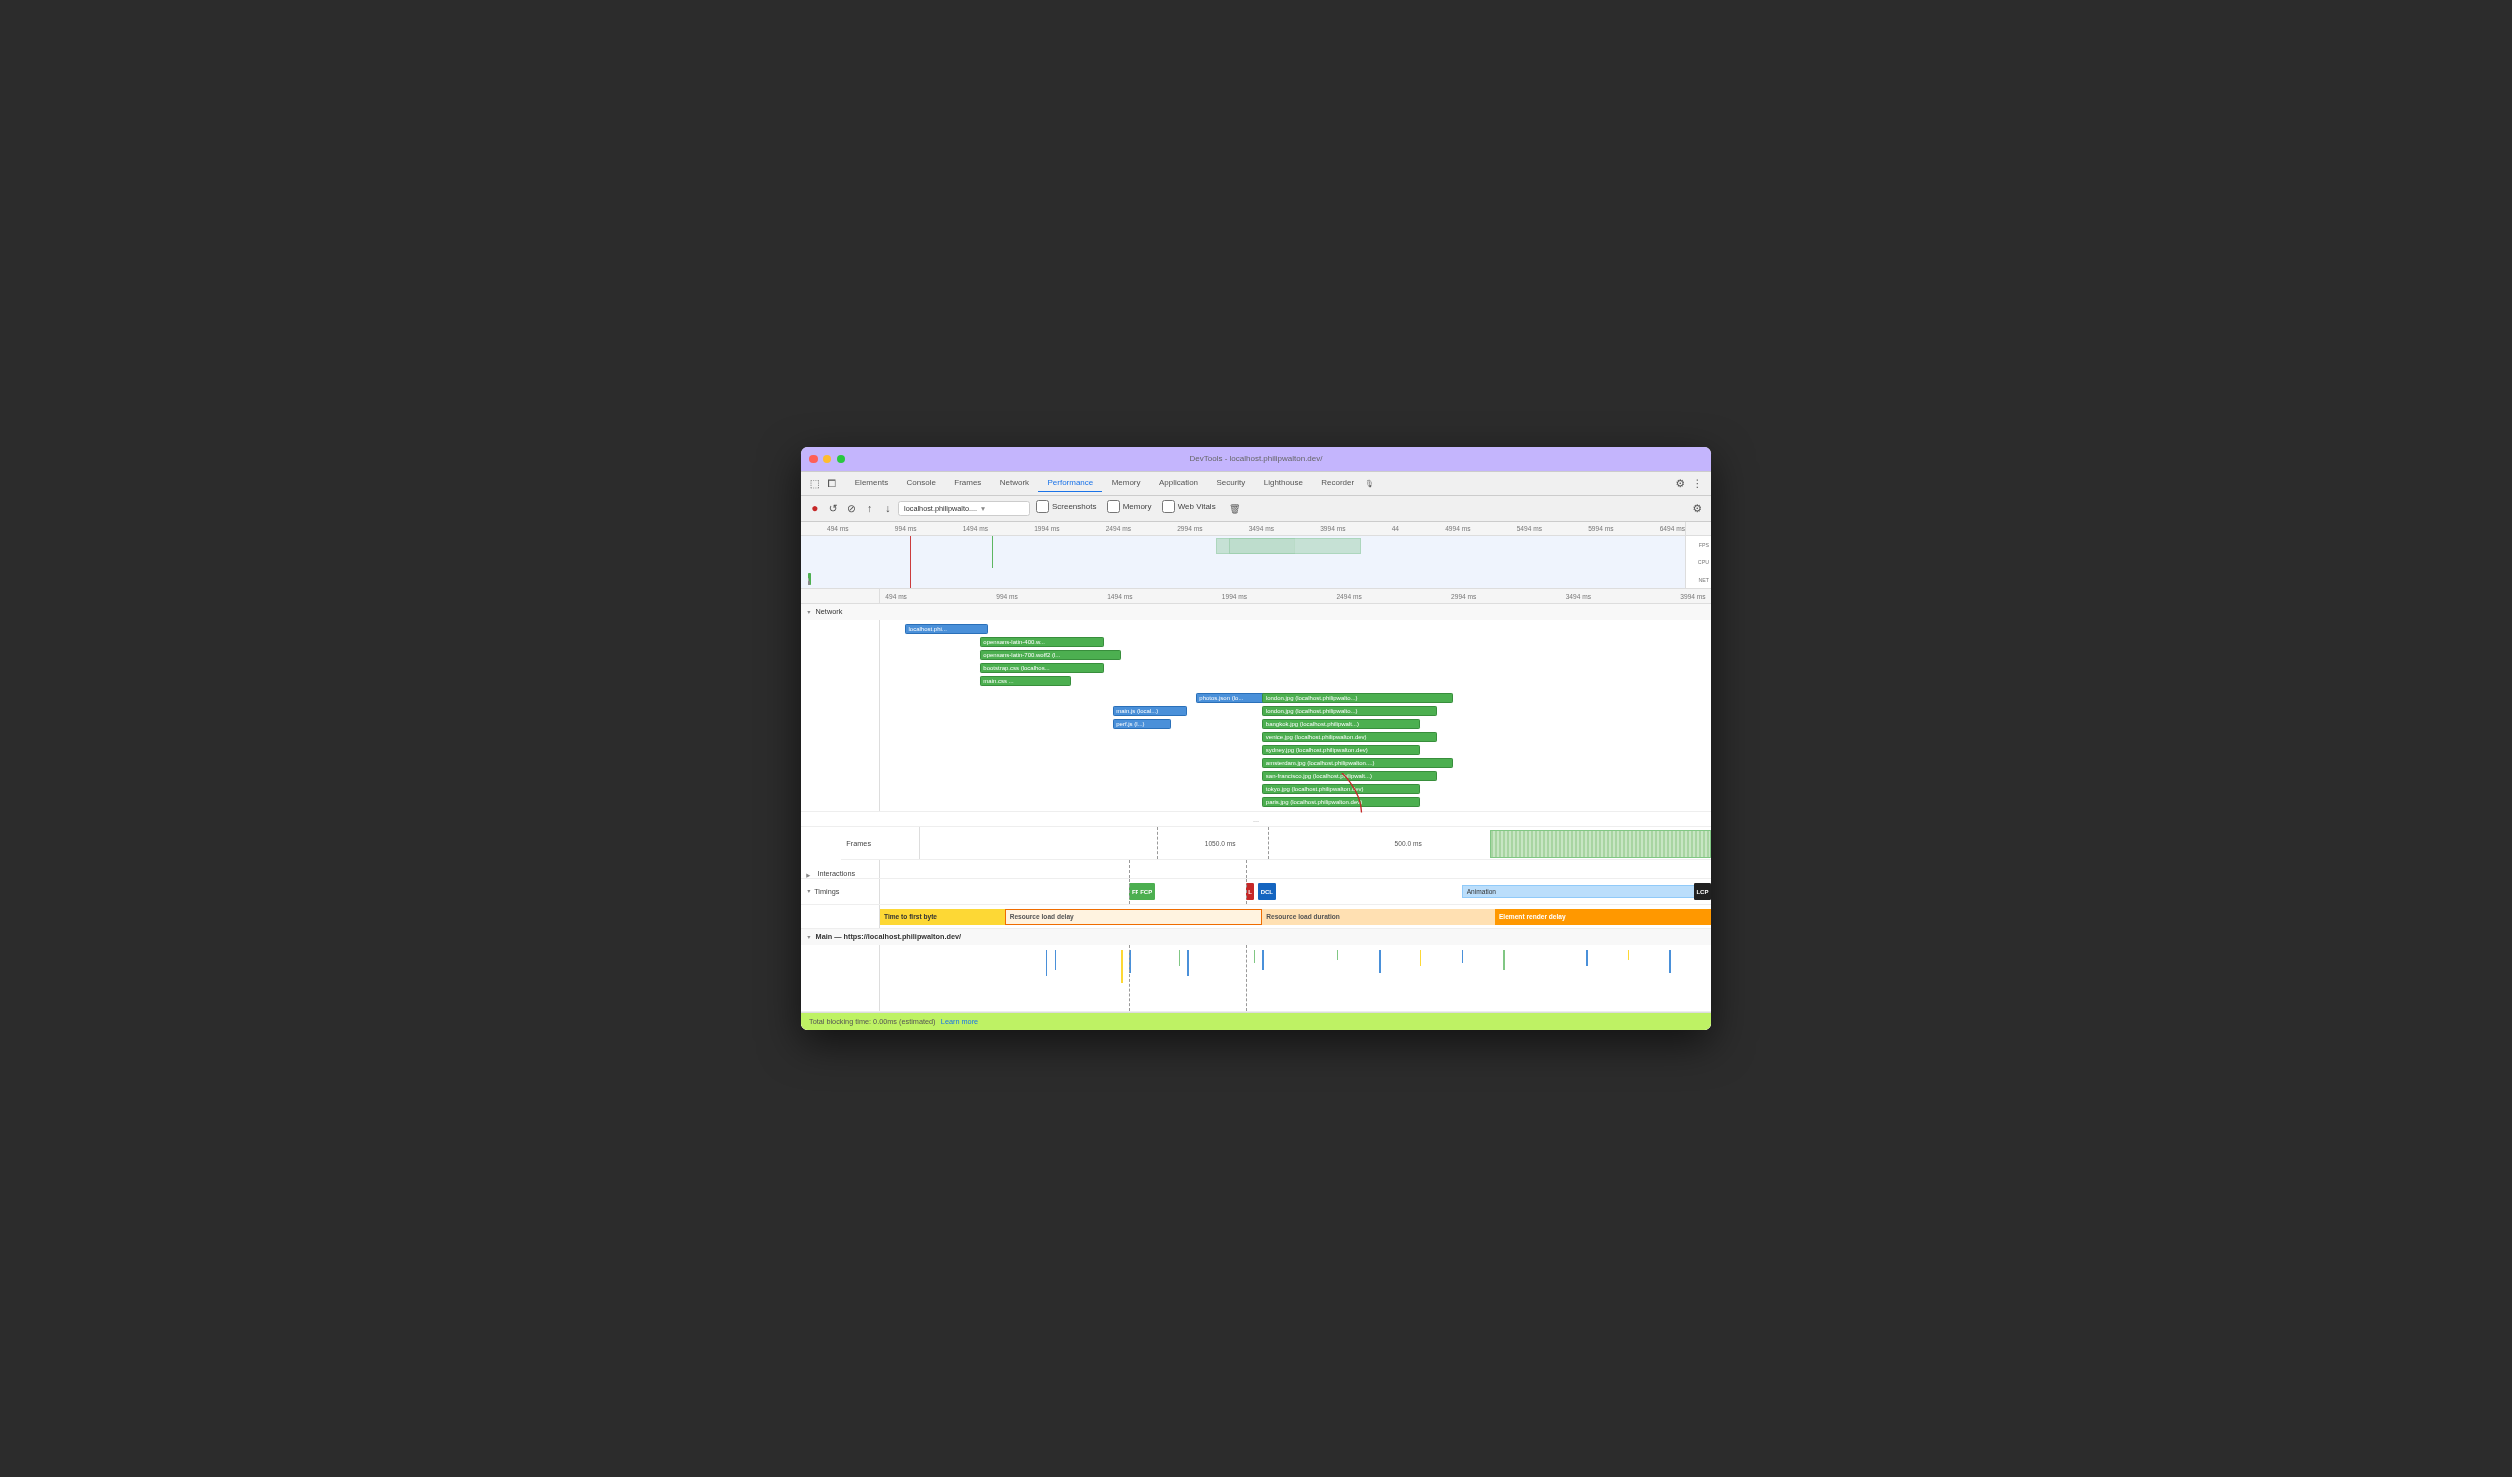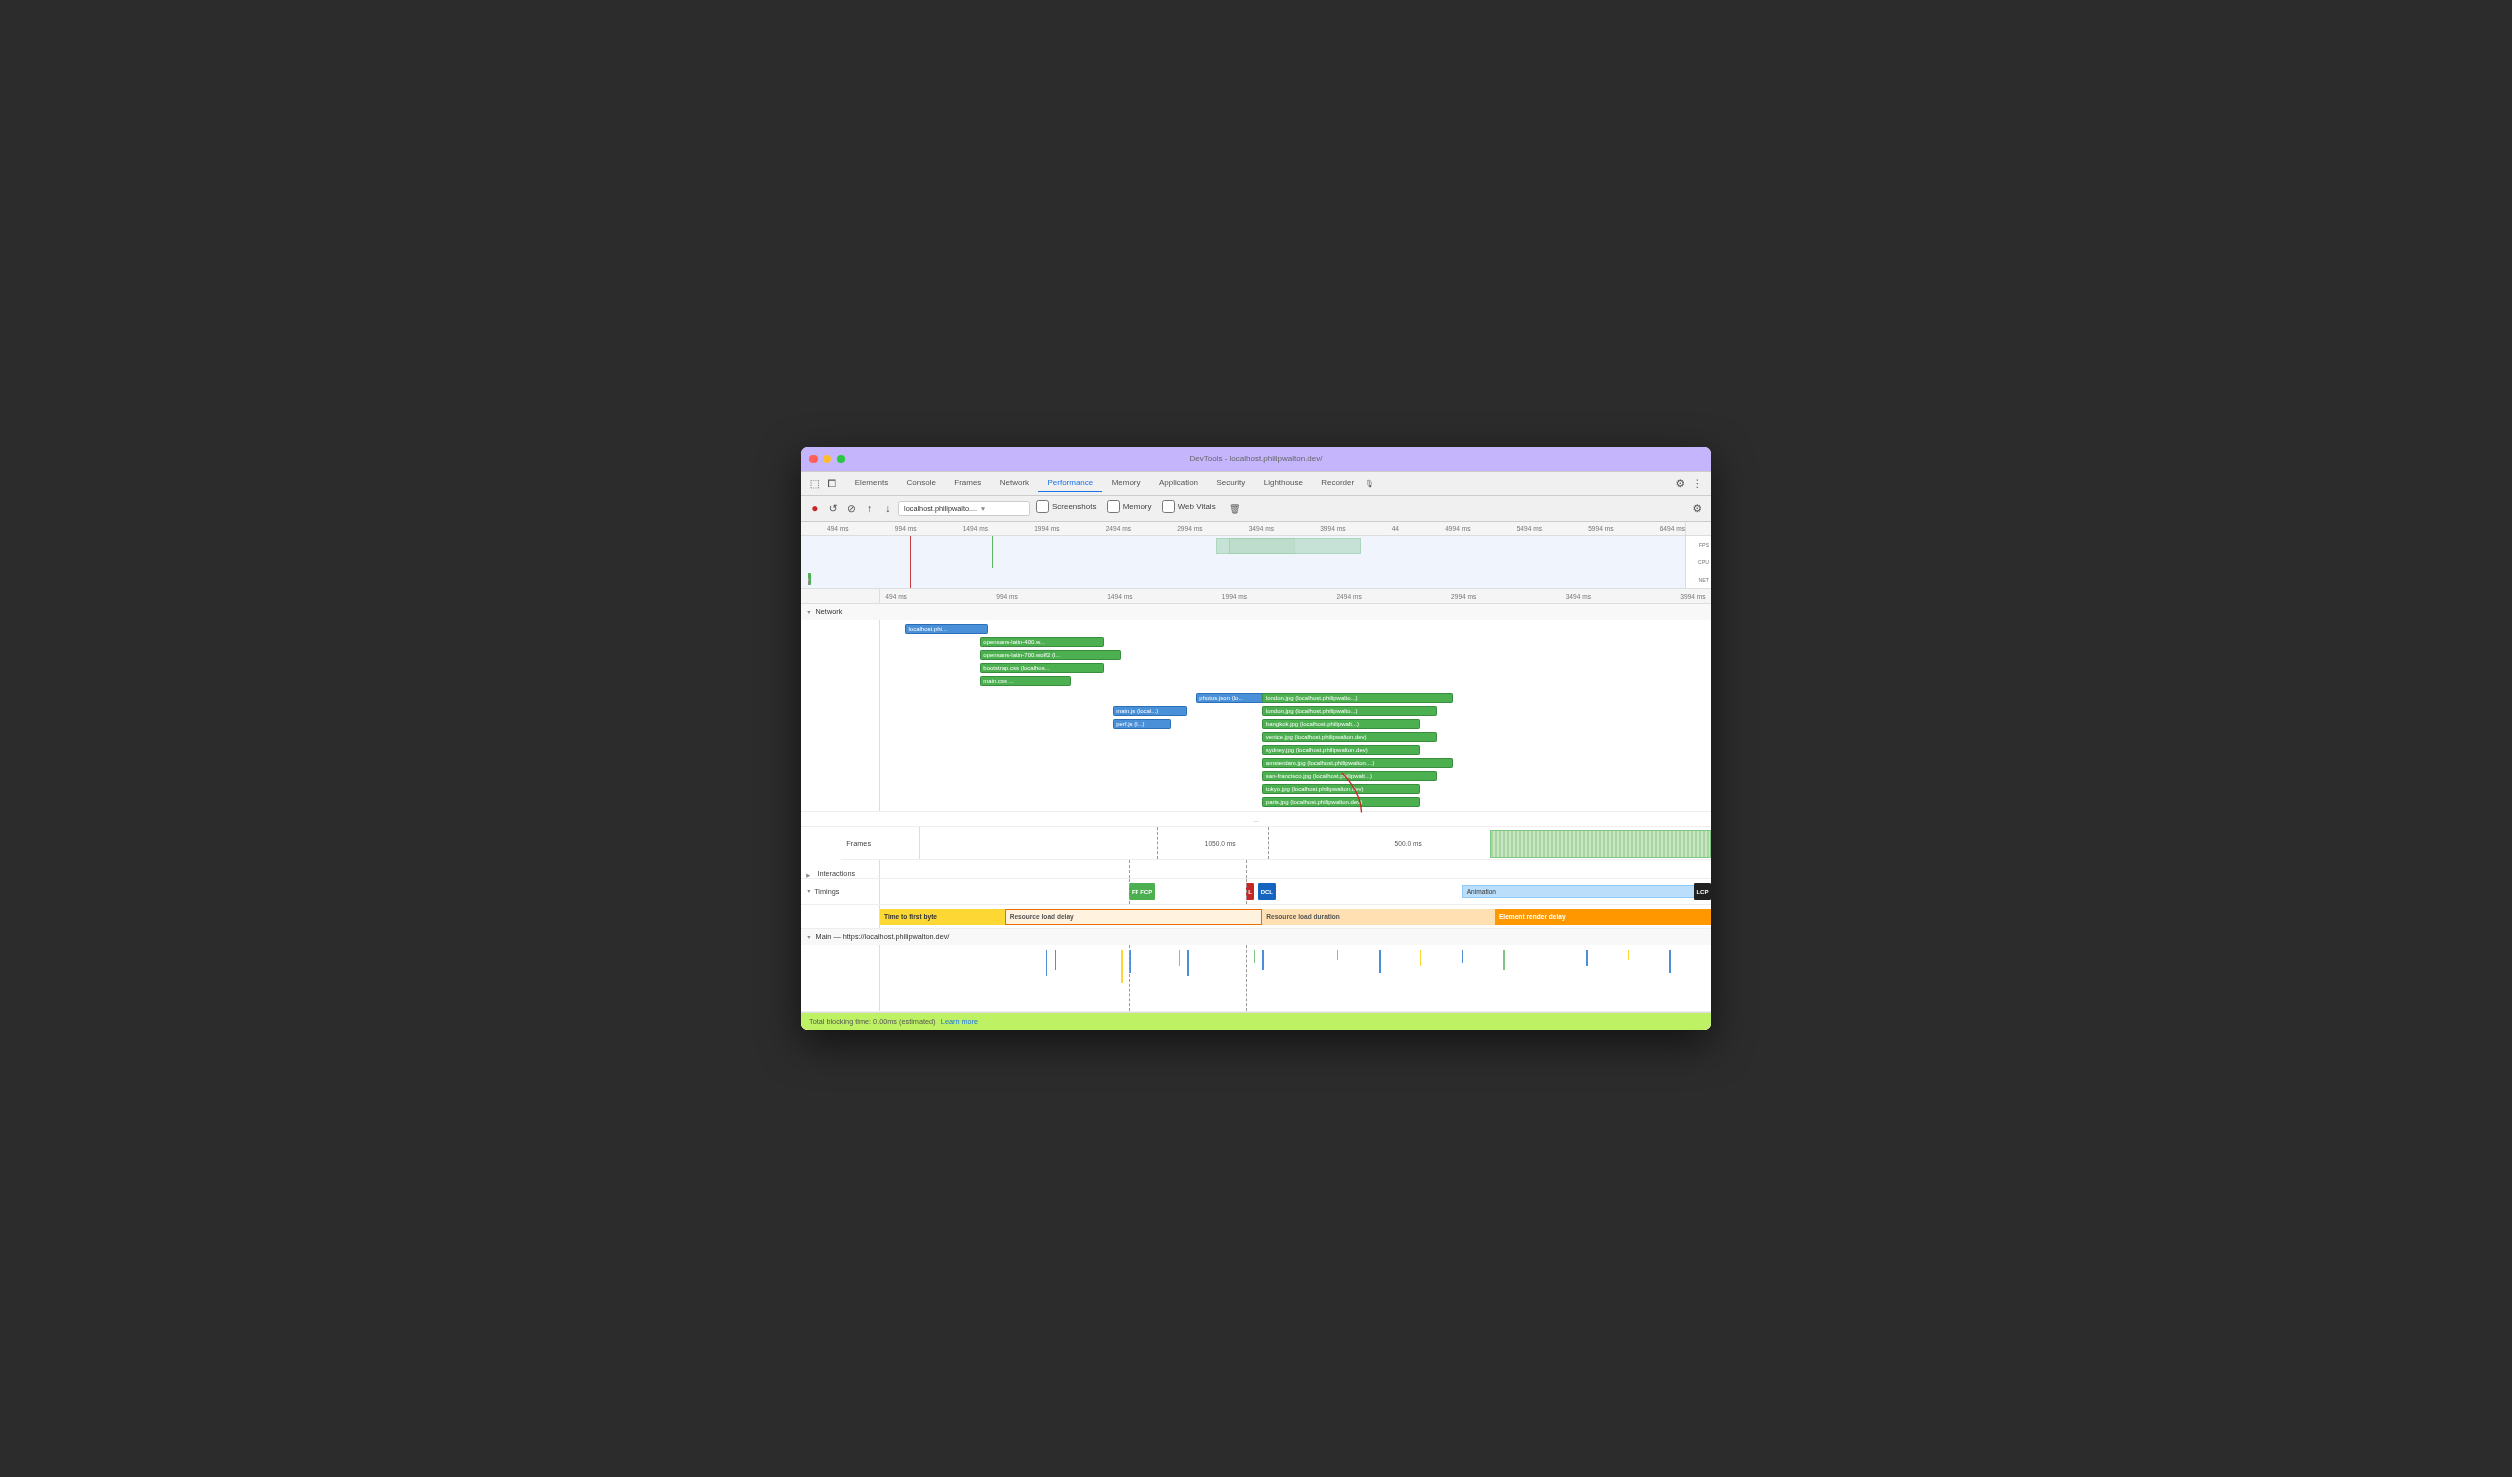--- a/index.html
+++ b/index.html
@@ -187,20 +187,21 @@
       padding: 2.6px 0;
       border-bottom: 0.7px solid #eee;
     }
     
     .bottom-panels {
       background: #fff;
     }
     
     .main-section {
       border-bottom: 0.7px solid #eee;
+      font-weight: bold;
     }
     .main-header {
       display: flex;
       align-items: center;
       gap: 4px;
       padding: 2.6px 5.3px;
       font-size: 7.3px;
       color: #333;
       height: 16px;
       background: #f8f8f8;

